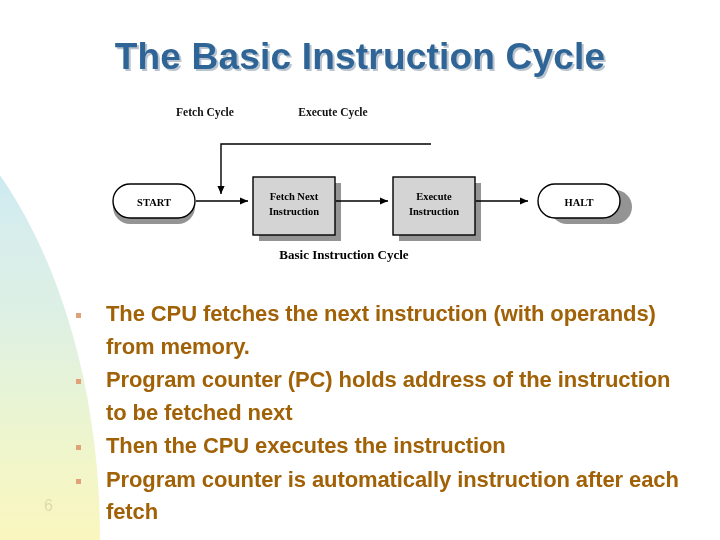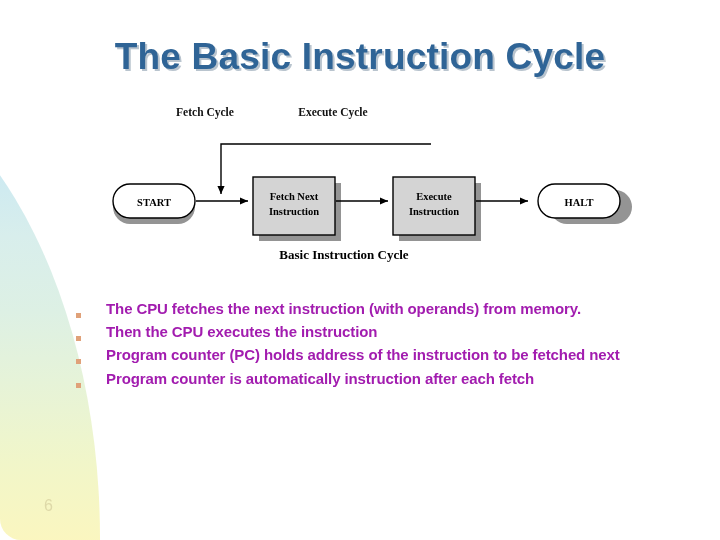--- a/index.html
+++ b/index.html
@@ -16,21 +16,20 @@
   }
 
   
   #slide {
     position: absolute;
     inset: 0;
     width: 720px;
     height: 540px;
     background: #ffffff;
     overflow: hidden;
-    border-radius: 21px;
   }
 
   .deco-curve {
     position: absolute;
     left: -190px;
     top: 58px;
     width: 290px;
     height: 540px;
     border-top-right-radius: 290px 480px;
     border-bottom-right-radius: 0 0;
@@ -99,23 +98,23 @@
   .bullet-mark span {
     display: inline-block;
     width: 5px;
     height: 5px;
     background: #e0a179;
   }
   .bullet-text {
     flex: 1 1 auto;
     font-family: "Liberation Sans", sans-serif;
     font-weight: bold;
-    font-size: 15px;
+    font-size: 22px;
     line-height: 1.48;
-    color: #a21caf;
+    color: #a16207;
     letter-spacing: -0.1px;
   }
 
   
   .page-number {
     position: absolute;
     left: 44px;
     top: 497px;
     font-family: "Liberation Sans", sans-serif;
     font-size: 16px;
@@ -175,27 +174,27 @@
     </svg>
   </div>
 
   <div class="bullets">
     <div class="bullet-row">
       <div class="bullet-mark"><span></span></div>
       <div class="bullet-text">The CPU fetches the next instruction (with operands) from memory.</div>
     </div>
     <div class="bullet-row">
       <div class="bullet-mark"><span></span></div>
+      <div class="bullet-text">Program counter (PC) holds address of the instruction to be fetched next</div>
+    </div>
+    <div class="bullet-row">
+      <div class="bullet-mark"><span></span></div>
       <div class="bullet-text">Then the CPU executes the instruction</div>
     </div>
     <div class="bullet-row">
       <div class="bullet-mark"><span></span></div>
-      <div class="bullet-text">Program counter (PC) holds address of the instruction to be fetched next</div>
-    </div>
-    <div class="bullet-row">
-      <div class="bullet-mark"><span></span></div>
       <div class="bullet-text">Program counter is automatically instruction after each fetch</div>
     </div>
   </div>
 
   <div class="page-number">6</div>
 
 </div>
 
 </body></html>

